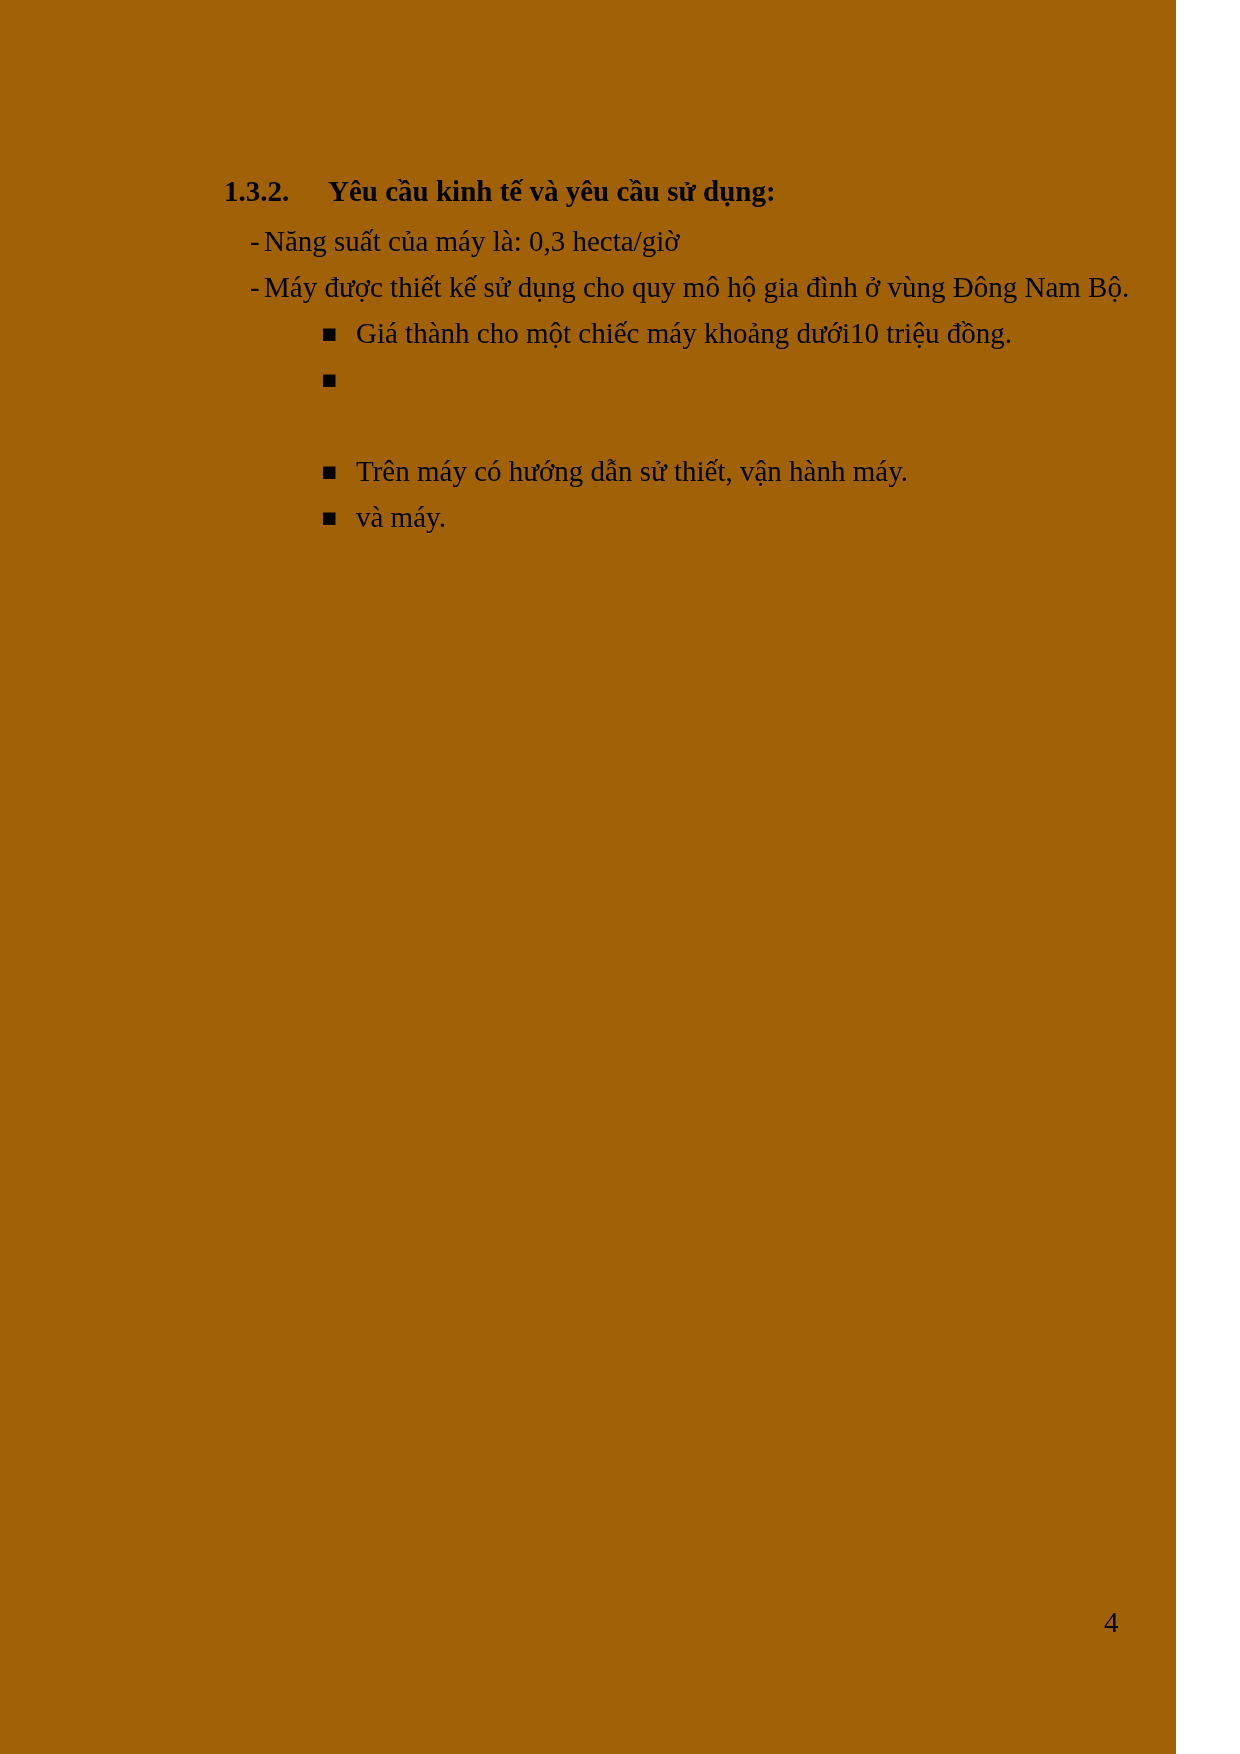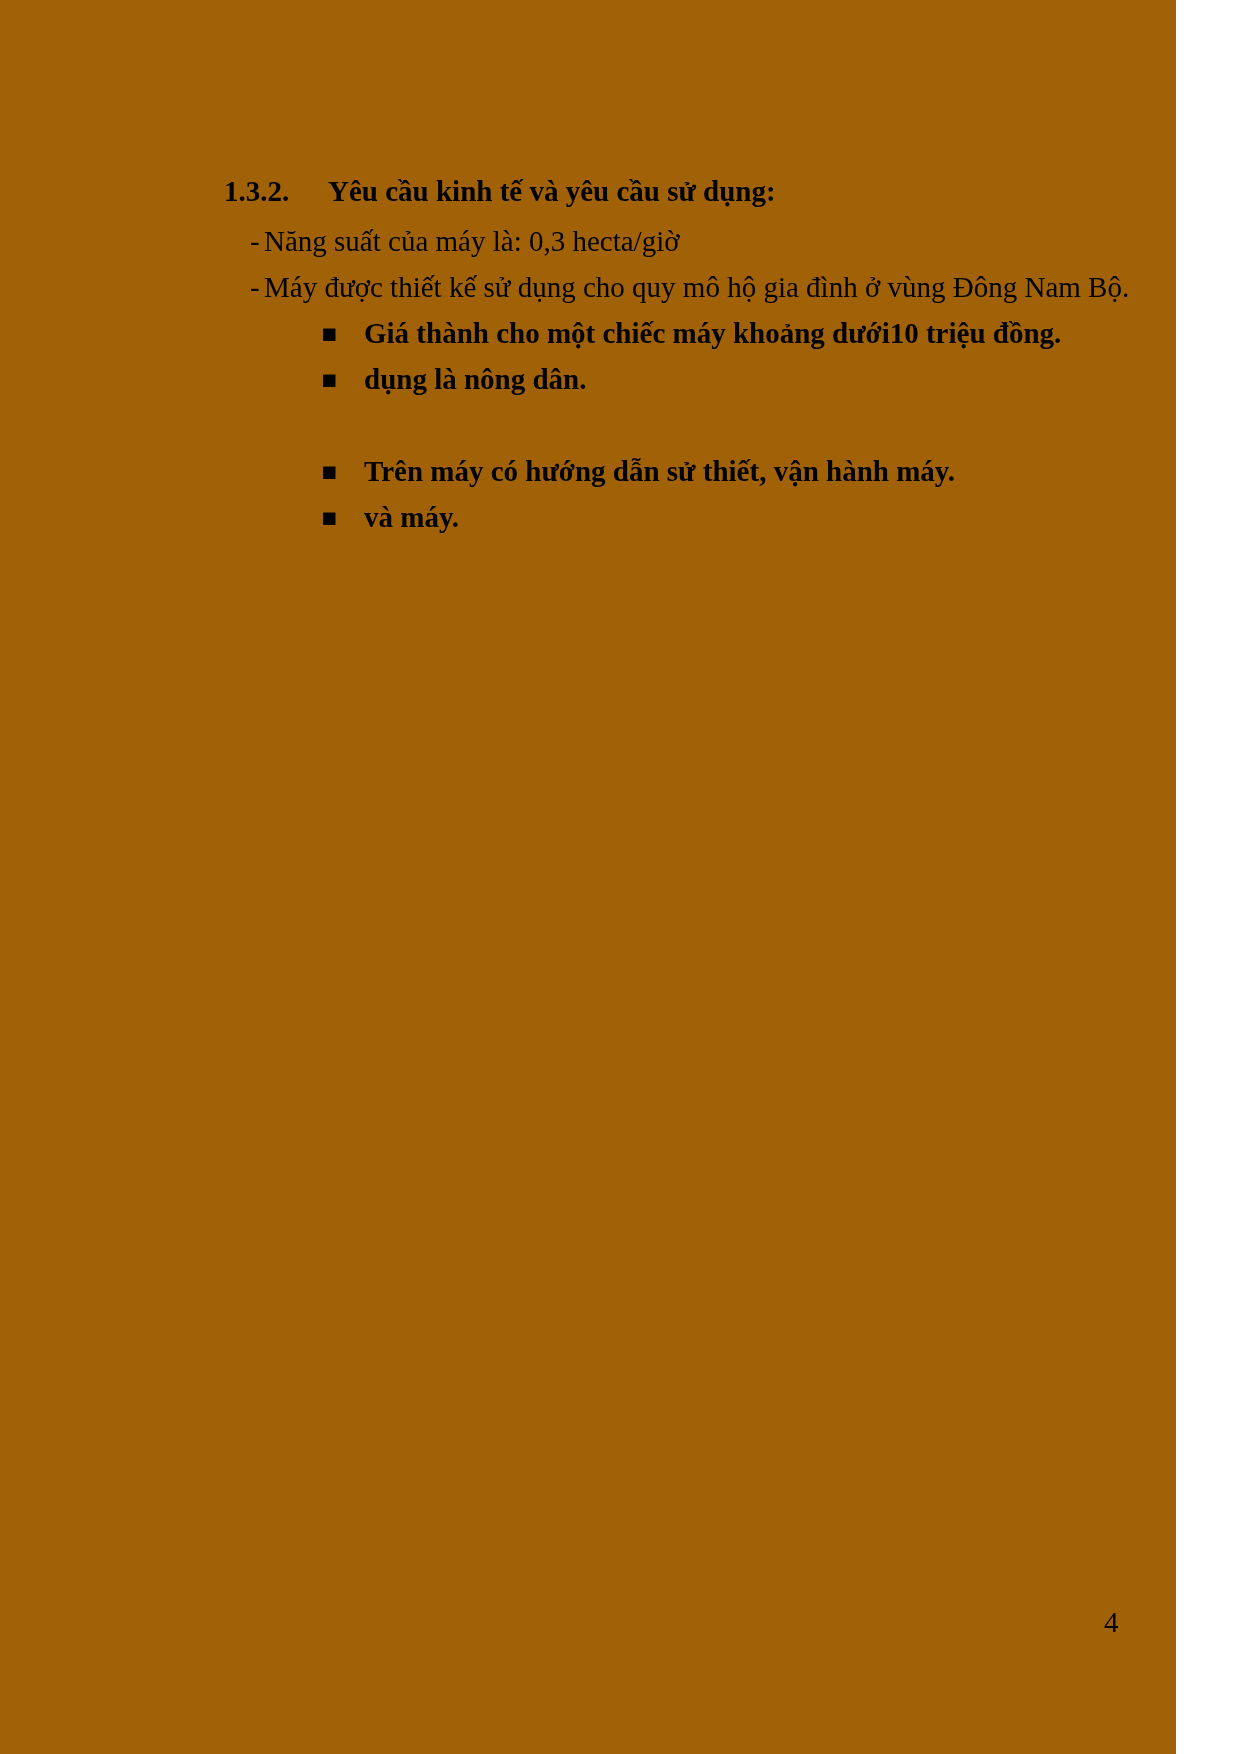--- a/index.html
+++ b/index.html
@@ -38,21 +38,21 @@
     left: 321px;
     font-family: "DejaVu Sans", sans-serif;
     font-size: 25px;
     line-height: 46px;
   }
   .dash .text {
     position: absolute; left: 264px; width: 880px;
     line-height: 46px; white-space: nowrap;
   }
   .square .text {
-    position: absolute; left: 364px; width: 767px; font-weight: bold;
+    position: absolute; left: 356px; width: 767px;
   }
   .line { line-height: 46px; }
   .line.justify {
     text-align: justify;
     text-align-last: justify;
   }
   .pagenum {
     position: absolute;
     left: 1104px;
     top: 1599px;
@@ -82,21 +82,20 @@
   <div class="row square" style="top:310px">
     <span class="marker">▪</span>
     <div class="text">
       <div class="line">Giá thành cho một chiếc máy khoảng dưới10 triệu đồng.</div>
     </div>
   </div>
 
   <div class="row square" style="top:356px">
     <span class="marker">▪</span>
     <div class="text">
-      <div class="line">dụng là nông dân.</div>
     </div>
   </div>
 
   <div class="row square" style="top:448px">
     <span class="marker">▪</span>
     <div class="text">
       <div class="line">Trên máy có hướng dẫn sử thiết, vận hành máy.</div>
     </div>
   </div>
 

